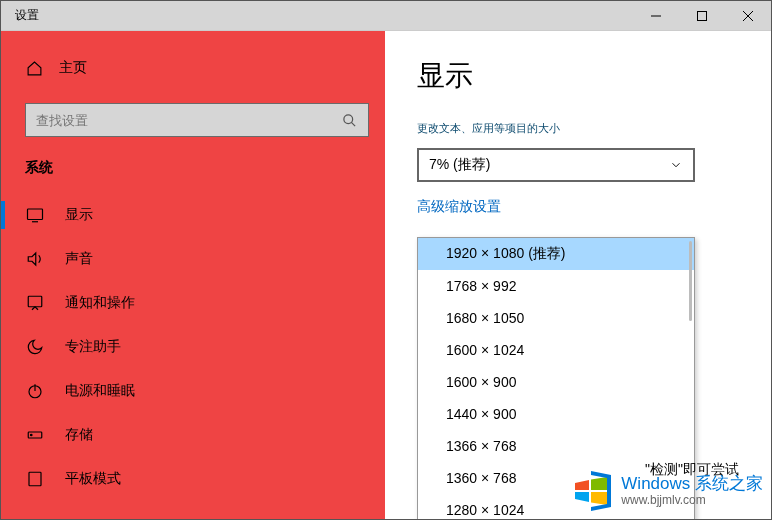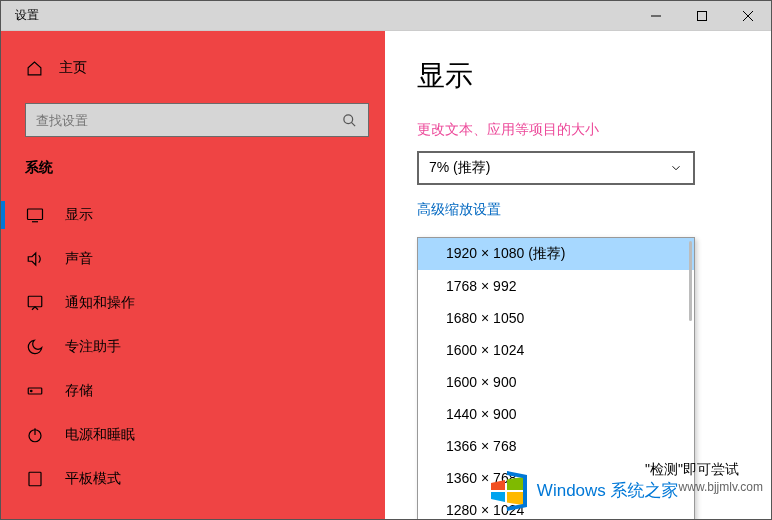--- a/index.html
+++ b/index.html
@@ -24,37 +24,37 @@
     .section-title { font-size: 14px; font-weight: 600; color: #000; padding: 22px 24px 10px 24px; font-family: Liberation Serif, serif; }
     
     .nav-list { margin-top: 6px; }
     .nav-item { height: 44px; display: flex; align-items: center; padding-left: 24px; gap: 20px; position: relative; }
     .nav-item.active::before { content: ""; position: absolute; left: 0; top: 8px; bottom: 8px; width: 4px; background: #0078d7; }
     .nav-item .icon-slot { width: 20px; height: 20px; display: flex; align-items: center; justify-content: center; }
     .nav-label { font-size: 14px; color: #000; }
     
     .main { flex: 1; padding: 26px 32px; position: relative; background: #fff; overflow: hidden; }
     .page-title { font-size: 28px; font-weight: 400; color: #000; }
-    .setting-label { font-size: 14px; color: #ec4899; margin-top: 26px; }
+    .setting-label { font-size: 11px; color: #0c4a6e; margin-top: 26px; }
     
     .dropdown { margin-top: 12px; width: 278px; height: 34px; border: 2px solid #666; display: flex; align-items: center; padding: 0 10px; font-size: 14px; color: #000; justify-content: space-between; }
     .chevron { width: 14px; height: 14px; }
     
     .link-text { color: #0067c0; font-size: 14px; margin-top: 16px; font-family: Liberation Mono, monospace; }
     
     .res-dropdown { position: absolute; left: 32px; top: 206px; width: 278px; border: 1px solid #999; background: #fff; box-shadow: 2px 2px 5px rgba(0,0,0,0.2); }
     .res-option { height: 32px; display: flex; align-items: center; padding: 0 28px; font-size: 14px; color: #000; }
     .res-option.selected { background: #a7d8ff; }
     .res-scrollbar { position: absolute; right: 2px; top: 3px; width: 3px; height: 80px; background: #bcbcbc; border-radius: 2px; }
     
     .hint-text { position: absolute; right: 32px; top: 430px; font-size: 14px; color: #000; }
     
     .watermark { position: absolute; right: 8px; bottom: 6px; display: flex; align-items: center; gap: 8px; }
     .wm-logo { width: 44px; height: 44px; position: relative; }
-    .wm-text { display: flex; flex-direction: row; line-height: 1.15; }
+    .wm-text { display: flex; flex-direction: column; line-height: 1.15; }
     .wm-brand { font-size: 17px; color: #0078d7; font-weight: 400; }
     .wm-url { font-size: 12px; color: #666; }
     
     svg { display: block; }
   </style>
 </head>
 <body>
 
 <div class="titlebar">
   <span class="titlebar-title">设置</span>
@@ -133,34 +133,34 @@
         <span class="icon-slot">
           <svg width="18" height="18" viewBox="0 0 24 24" fill="none" stroke="#000" stroke-width="1.6">
               <path d="M21 13 A9 9 0 1 1 11 3 A7 7 0 0 0 21 13 Z"></path>
             </svg>
         </span>
         <span class="nav-label">专注助手</span>
       </div>
       <div class="nav-item">
         <span class="icon-slot">
           <svg width="18" height="18" viewBox="0 0 24 24" fill="none" stroke="#000" stroke-width="1.6">
+              <circle cx="12" cy="13" r="8"></circle>
+              <line x1="12" y1="3" x2="12" y2="12"></line>
+            </svg>
+        </span>
+        <span class="nav-label">电源和睡眠</span>
+      </div>
+      <div class="nav-item">
+        <span class="icon-slot">
+          <svg width="18" height="18" viewBox="0 0 24 24" fill="none" stroke="#000" stroke-width="1.6">
               <rect x="3" y="8" width="18" height="8" rx="1"></rect>
               <circle cx="7" cy="12" r="1" fill="#000"></circle>
             </svg>
         </span>
         <span class="nav-label">存储</span>
-      </div>
-      <div class="nav-item">
-        <span class="icon-slot">
-          <svg width="18" height="18" viewBox="0 0 24 24" fill="none" stroke="#000" stroke-width="1.6">
-              <circle cx="12" cy="13" r="8"></circle>
-              <line x1="12" y1="3" x2="12" y2="12"></line>
-            </svg>
-        </span>
-        <span class="nav-label">电源和睡眠</span>
       </div>
       <div class="nav-item">
         <span class="icon-slot">
           <svg width="18" height="18" viewBox="0 0 24 24" fill="none" stroke="#000" stroke-width="1.6">
               <rect x="4" y="3" width="16" height="18" rx="1"></rect>
             </svg>
         </span>
         <span class="nav-label">平板模式</span>
       </div>
     </div>

